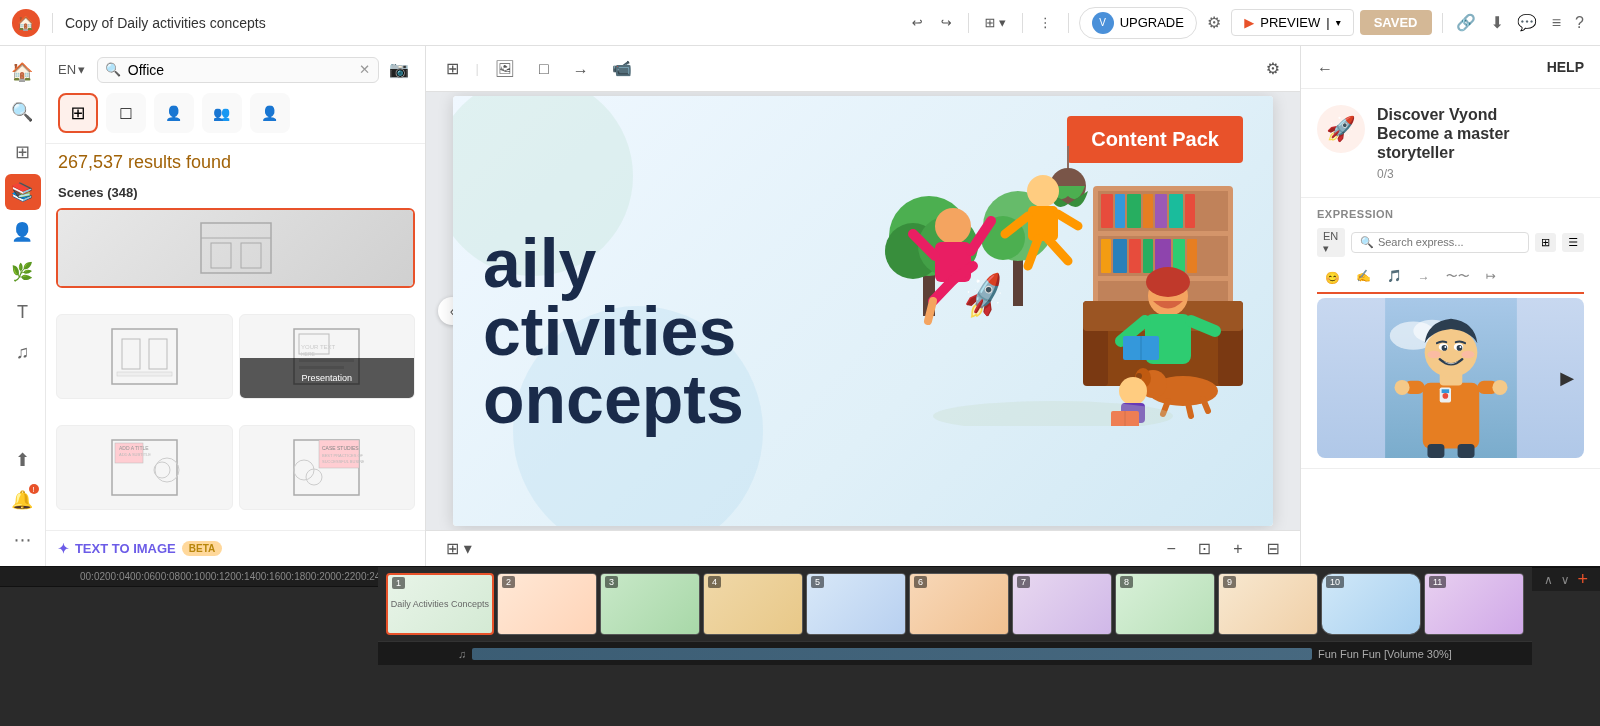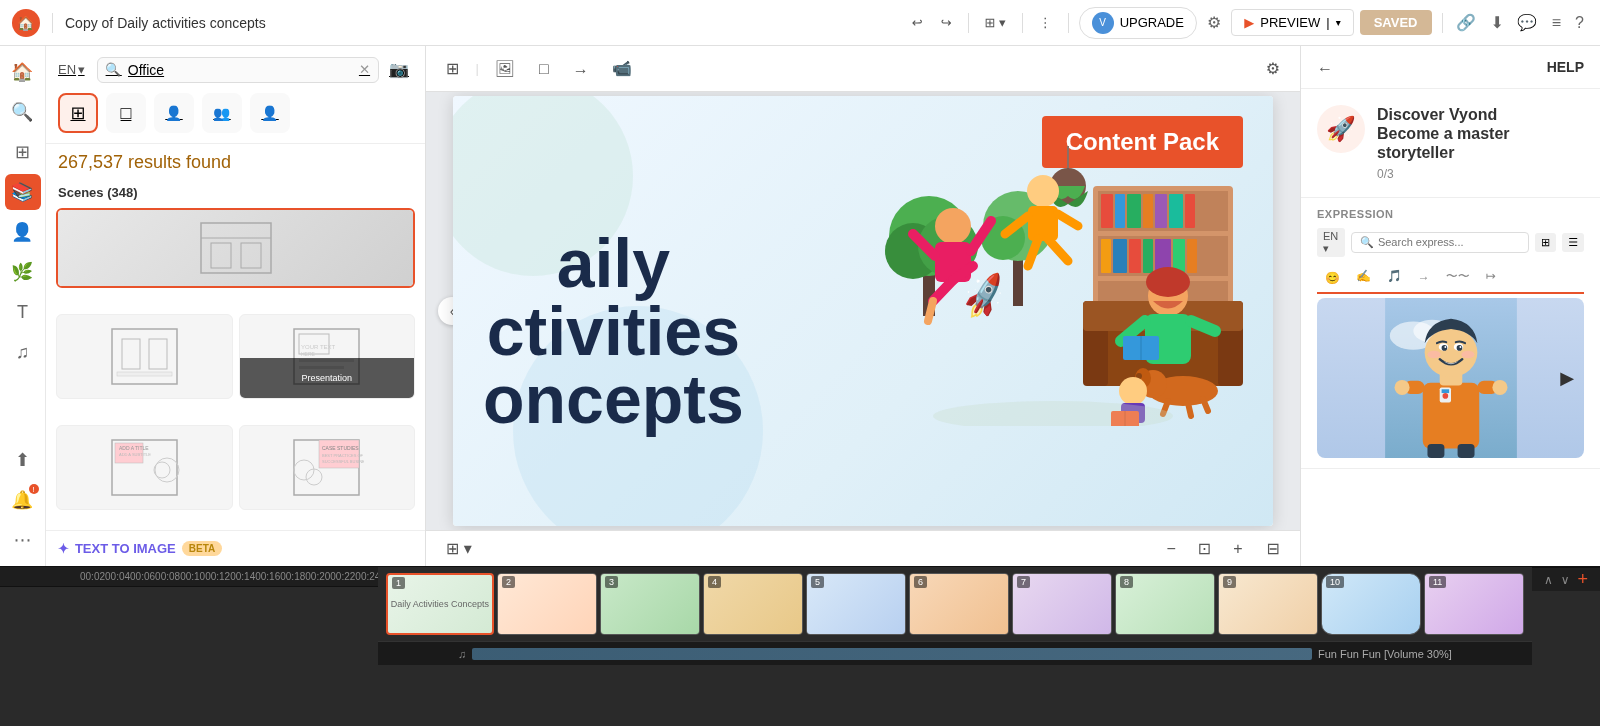--- a/index.html
+++ b/index.html
@@ -23,21 +23,21 @@
     .main-layout { display: flex; flex: 1; overflow: hidden; }
 
     
     .sidebar-icons { width: 46px; background: #fff; border-right: 1px solid #e8e8e8; display: flex; flex-direction: column; align-items: center; padding: 8px 0; gap: 4px; flex-shrink: 0; }
     .sidebar-icon { width: 36px; height: 36px; display: flex; align-items: center; justify-content: center; border-radius: 6px; cursor: pointer; color: #666; font-size: 18px; }
     .sidebar-icon.active { background: #e8522a; color: white; }
     .sidebar-icon-bottom { margin-top: auto; }
 
     
     .search-panel { width: 380px; background: #fff; border-right: 1px solid #e0e0e0; display: flex; flex-direction: column; flex-shrink: 0; overflow: hidden; }
-    .search-header { padding: 10px 12px; border-bottom: 1px solid #eee; text-decoration: underline; }
+    .search-header { padding: 10px 12px; border-bottom: 1px solid #eee; }
     .search-bar { display: flex; align-items: center; border: 1px solid #ddd; border-radius: 6px; padding: 4px 8px; gap: 6px; background: #fafafa; }
     .search-bar input { border: none; outline: none; flex: 1; font-size: 14px; background: transparent; }
     .lang-selector { display: flex; align-items: center; gap: 2px; font-size: 13px; color: #555; cursor: pointer; margin-right: 6px; }
     .filter-tabs { display: flex; gap: 8px; margin-top: 10px; }
     .filter-tab { width: 40px; height: 40px; border-radius: 8px; border: 2px solid transparent; cursor: pointer; display: flex; align-items: center; justify-content: center; font-size: 18px; background: #f9f9f9; }
     .filter-tab.active { border-color: #e8522a; background: #fef0eb; }
     .results-count { padding: 8px 12px; font-size: 18px; color: #a16207; }
     .section-label { padding: 4px 12px 8px; font-size: 13px; font-weight: 600; color: #333; }
     .scenes-grid { display: grid; grid-template-columns: 1fr 1fr; gap: 6px; padding: 0 10px; overflow-y: auto; flex: 1; }
     .scene-thumb { border-radius: 6px; overflow: hidden; cursor: pointer; position: relative; background: #f5f5f5; border: 1px solid #eee; }
@@ -52,21 +52,21 @@
     .canvas-toolbar-btn { background: none; border: none; cursor: pointer; padding: 4px 8px; border-radius: 4px; color: #555; font-size: 16px; display: flex; align-items: center; }
     .canvas-viewport { flex: 1; display: flex; align-items: center; justify-content: center; overflow: hidden; position: relative; }
     .slide-canvas { width: 820px; height: 430px; background: white; border-radius: 4px; box-shadow: 0 2px 16px rgba(0,0,0,0.15); overflow: hidden; position: relative; }
     .slide-nav-btn { position: absolute; top: 50%; transform: translateY(-50%); background: white; border: none; border-radius: 50%; width: 28px; height: 28px; box-shadow: 0 1px 4px rgba(0,0,0,0.2); cursor: pointer; display: flex; align-items: center; justify-content: center; font-size: 14px; color: #555; }
     .slide-nav-left { left: 12px; }
     .canvas-bottom-bar { height: 36px; background: #fff; border-top: 1px solid #e0e0e0; display: flex; align-items: center; padding: 0 12px; gap: 8px; justify-content: flex-end; }
     .zoom-controls { display: flex; align-items: center; gap: 6px; font-size: 13px; color: #555; }
 
     
     .slide-content { width: 100%; height: 100%; background: linear-gradient(135deg, #f8f9fa 0%, #e8f4f8 100%); display: flex; position: relative; overflow: hidden; }
-    .content-pack-badge { position: absolute; top: 20px; right: 30px; background: #e8522a; color: white; font-size: 24px; font-weight: 700; padding: 12px 24px; border-radius: 4px; }
+    .content-pack-badge { position: absolute; top: 20px; right: 30px; background: #e8522a; color: white; font-size: 20px; font-weight: 700; padding: 12px 24px; border-radius: 4px; }
     .slide-text-overlay { position: absolute; left: 30px; top: 50%; transform: translateY(-40%); }
 
     
     .timeline { height: 160px; background: #2a2a2a; border-top: 1px solid #111; flex-shrink: 0; display: flex; flex-direction: row; }
     .timeline-ruler { height: 20px; background: #1e1e1e; display: flex; align-items: center; padding: 0 80px; overflow: hidden; border-bottom: 1px solid #111; }
     .ruler-mark { color: #888; font-size: 10px; flex: 1; text-align: center; }
     .timeline-body { display: flex; flex: 1; }
     .timeline-slides { display: flex; align-items: center; padding: 6px 0; gap: 2px; overflow: hidden; }
     .timeline-slide { flex-shrink: 0; width: 100px; height: 62px; background: #3a3a3a; border-radius: 4px; overflow: hidden; cursor: pointer; border: 1px solid #555; position: relative; }
     .timeline-slide.active { border: 2px solid #e8522a; }
@@ -284,21 +284,21 @@
           <div style="position:absolute;inset:0;background:linear-gradient(135deg,#f0f8ff 0%,#e0f0f8 60%,#d0e8f4 100%);"></div>
 
           <div style="position:absolute;top:-20px;left:-20px;width:200px;height:200px;background:rgba(200,230,220,0.4);border-radius:50%;"></div>
           <div style="position:absolute;bottom:-30px;left:60px;width:250px;height:250px;background:rgba(180,220,240,0.3);border-radius:50%;"></div>
 
           <div class="content-pack-badge">
             <span>Content Pack</span>
           </div>
 
           <div class="slide-text-overlay">
-            <div style="font-size:68px;font-weight:900;color:#1a2b4a;line-height:1.0;font-family:sans-serif;text-align:center;">
+            <div style="font-size:68px;font-weight:900;color:#1a2b4a;line-height:1.0;font-family:sans-serif;">
               <div>aily</div>
               <div>ctivities</div>
               <div>oncepts</div>
             </div>
           </div>
 
           <div style="position:absolute;right:20px;top:10px;width:380px;height:320px;">
             <svg viewBox="0 0 380 320" width="380" height="320">
 
               <rect x="220" y="80" width="140" height="200" fill="#d4956a" rx="4"></rect>

